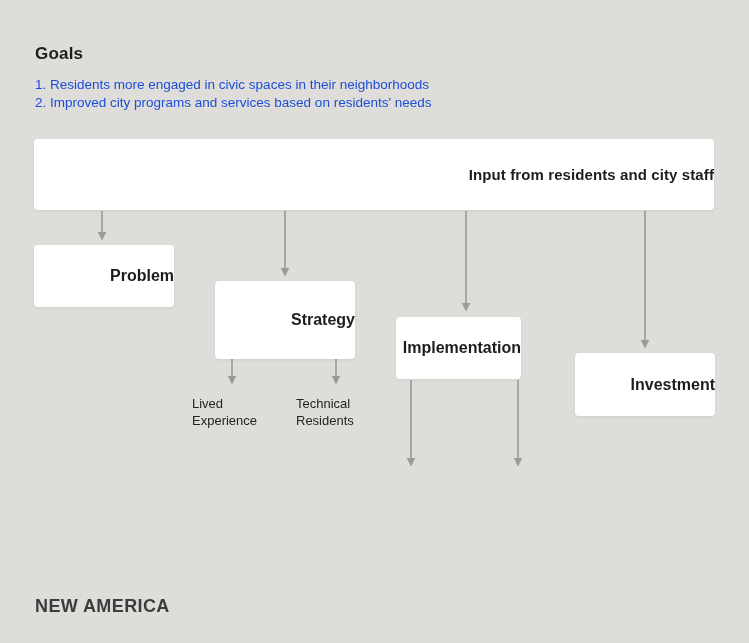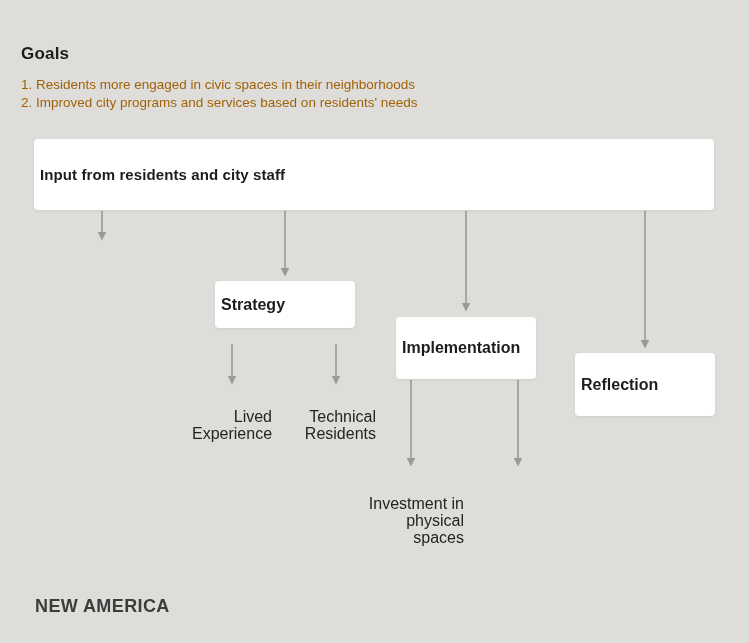--- a/index.html
+++ b/index.html
@@ -18,75 +18,74 @@
   .canvas{
     position:relative;
     width:749px;
     height:643px;
     background:var(--color-background);
     overflow:hidden;
   }
   
   .goals{
     position:absolute;
-    left:21px;
+    left:35px;
     top:44px;
   }
   .goals-heading{
     margin:0 0 12px 0;
     font-size:17px;
     font-weight:bold;
     color:var(--color-text);
     letter-spacing:0.2px;
   }
   .goal-line{
     font-size:13.5px;
     line-height:17.5px;
-    color:#a16207;
+    color:#1d4ed8;
   }
   
   .arrows{
     position:absolute;
     left:0;top:0;
     width:749px;height:643px;
     pointer-events:none;
   }
   
   .box{
     position:absolute;
     background:var(--color-box);
     border-radius:4px;
     display:flex;
     align-items:center;
-    justify-content:flex-start;
+    justify-content:flex-end;
     text-align:center;
     font-weight:bold;
     color:var(--color-text);
     box-shadow:0 1px 3px rgba(0,0,0,0.07);
     padding-left:6px;
   }
   .box-root{
     left:34px;top:139px;
     width:680px;height:71px;
     font-size:15px;
     letter-spacing:0.1px;
   }
   .box-stage{font-size:16px;}
   .box-problem{left:34px;top:245px;width:140px;height:62px;}
-  .box-strategy{left:215px;top:281px;width:140px;height:47px;}
-  .box-implementation{left:396px;top:317px;width:140px;height:62px;}
+  .box-strategy{left:215px;top:281px;width:140px;height:78px;}
+  .box-implementation{left:396px;top:317px;width:125px;height:62px;}
   .box-reflection{left:575px;top:353px;width:140px;height:63px;}
   
   .leaf{
     position:absolute;
-    text-align:right;
-    font-size:16px;
+    text-align:left;
+    font-size:13px;
     line-height:17px;
     color:#242424;
-    margin-top:13px;
   }
   .leaf-lived{left:192px;top:395px;width:80px;}
   .leaf-technical{left:296px;top:395px;width:80px;}
   .leaf-investment{left:360px;top:482px;width:104px;}
   .leaf-human{left:475px;top:482px;width:86px;}
   
   .brand{
     position:absolute;
     left:35px;
     top:596px;
@@ -122,32 +121,34 @@
       <line x1="336" y1="344" x2="336" y2="382" marker-end="url(#ah)"></line>
       <line x1="411" y1="380" x2="411" y2="464" marker-end="url(#ah)"></line>
       <line x1="518" y1="380" x2="518" y2="464" marker-end="url(#ah)"></line>
     </g>
   </svg>
 
   <div class="box box-root">
     <span>Input from residents and city staff</span>
   </div>
 
+  <div class="box box-stage box-problem">
+    <span>Problem</span>
+  </div>
 
   <div class="box box-stage box-strategy">
     <span>Strategy</span>
   </div>
 
   <div class="box box-stage box-implementation">
     <span>Implementation</span>
   </div>
 
   <div class="box box-stage box-reflection">
-    <span>Reflection</span>
+    <span>Investment</span>
   </div>
 
   <div class="leaf leaf-lived">Lived Experience</div>
   <div class="leaf leaf-technical">Technical Residents</div>
-  <div class="leaf leaf-investment">Investment in physical spaces</div>
 
   <div class="brand">NEW AMERICA</div>
 
 </div>
 
 </body></html>

